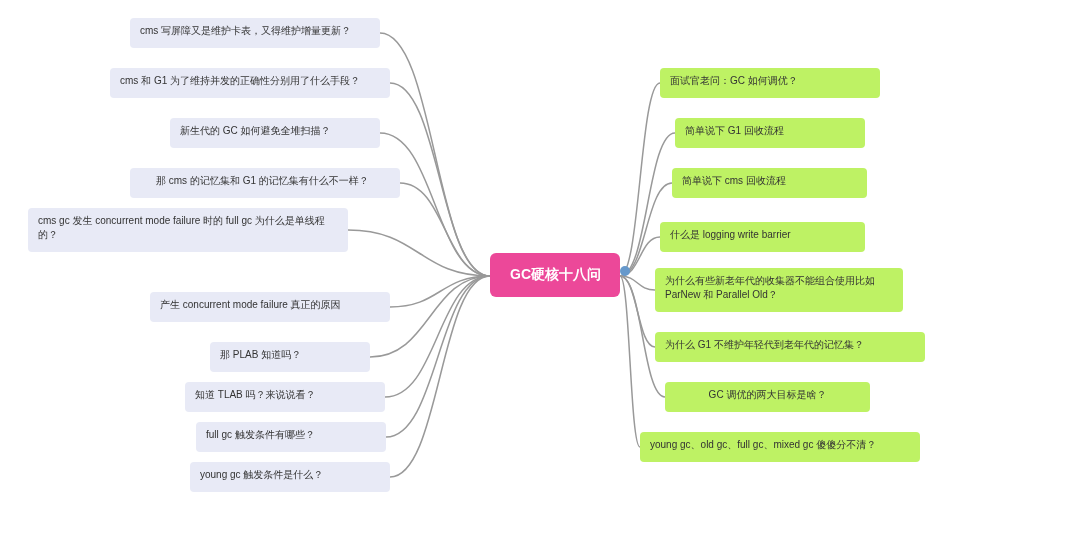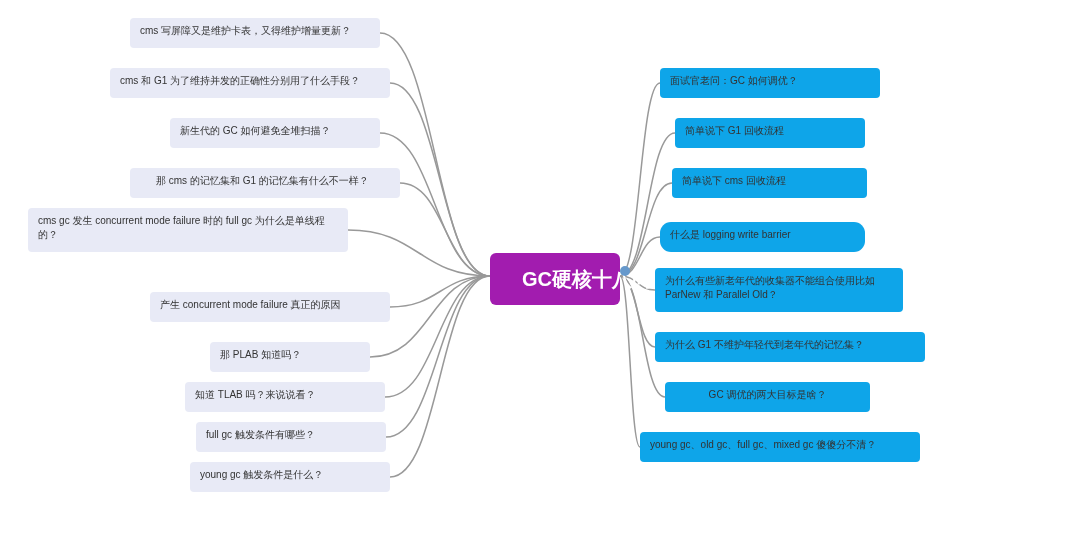--- a/index.html
+++ b/index.html
@@ -28,30 +28,30 @@
       background: #e8eaf6;
       border-radius: 4px;
       font-size: 10px;
       color: #333;
       padding: 6px 10px;
       text-align: center;
       line-height: 1.4;
       white-space: nowrap;
     }
     .node.center {
-      background: #a21caf;
+      background: #ec4899;
       color: #fff;
-      font-size: 20px;
+      font-size: 14px;
       font-weight: bold;
       border-radius: 6px;
-      padding: 12px 32px;
+      padding: 12px 20px;
       white-space: nowrap;
     }
     .node.right {
-      background: #0ea5e9;
+      background: #bef264;
       text-align: left;
       white-space: normal;
       max-width: 280px;
     }
     .node.left {
       background: #e8eaf6;
       text-align: left;
       white-space: normal;
       max-width: 320px;
     }
@@ -97,18 +97,18 @@
     <div class="node left" style="left: 130px; top: 168px; width: 270px; min-height: 30px; padding-left: 26px;">那 cms 的记忆集和 G1 的记忆集有什么不一样？</div>
     <div class="node left" style="left: 28px; top: 208px; width: 320px; min-height: 44px;">cms gc 发生 concurrent mode failure 时的 full gc 为什么是单线程的？</div>
     <div class="node left" style="left: 150px; top: 292px; width: 240px; min-height: 30px;">产生 concurrent mode failure 真正的原因</div>
     <div class="node left" style="left: 210px; top: 342px; width: 160px; min-height: 30px;">那 PLAB 知道吗？</div>
     <div class="node left" style="left: 185px; top: 382px; width: 200px; min-height: 30px;">知道 TLAB 吗？来说说看？</div>
     <div class="node left" style="left: 190px; top: 462px; width: 200px; min-height: 30px;">young gc 触发条件是什么？</div>
     <div class="node left" style="left: 196px; top: 422px; width: 190px; min-height: 30px;">full gc 触发条件有哪些？</div>
     <div class="node right" style="left: 660px; top: 68px; width: 220px; min-height: 30px;">面试官老问：GC 如何调优？</div>
     <div class="node right" style="left: 675px; top: 118px; width: 190px; min-height: 30px;">简单说下 G1 回收流程</div>
     <div class="node right" style="left: 672px; top: 168px; width: 195px; min-height: 30px;">简单说下 cms 回收流程</div>
-    <div class="node right" style="left: 660px; top: 222px; width: 205px; min-height: 30px; border-radius: 11px;">什么是 logging write barrier</div>
+    <div class="node right" style="left: 660px; top: 222px; width: 205px; min-height: 30px;">什么是 logging write barrier</div>
     <div class="node right" style="left: 655px; top: 268px; width: 248px; min-height: 44px;">为什么有些新老年代的收集器不能组合使用比如 ParNew 和 Parallel Old？</div>
     <div class="node right" style="left: 655px; top: 332px; width: 270px; min-height: 30px;">为什么 G1 不维护年轻代到老年代的记忆集？</div>
     <div class="node right" style="left: 665px; top: 382px; width: 205px; min-height: 30px; text-align: center;">GC 调优的两大目标是啥？</div>
     <div class="node right" style="left: 640px; top: 432px; width: 300px; min-height: 30px;">young gc、old gc、full gc、mixed gc 傻傻分不清？</div>
   </div>
 
 </body></html>

